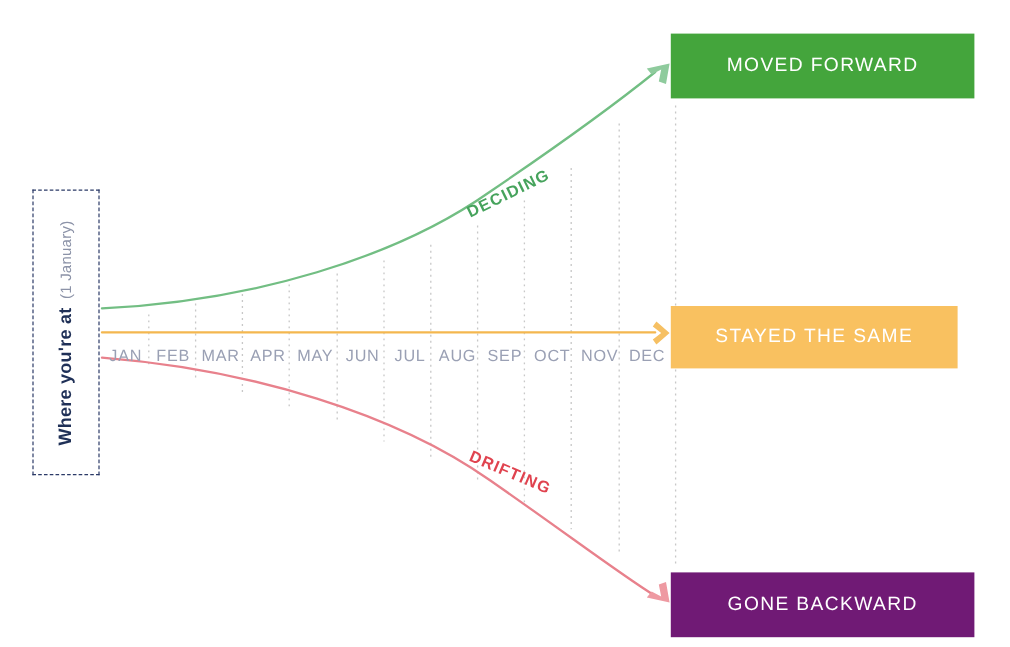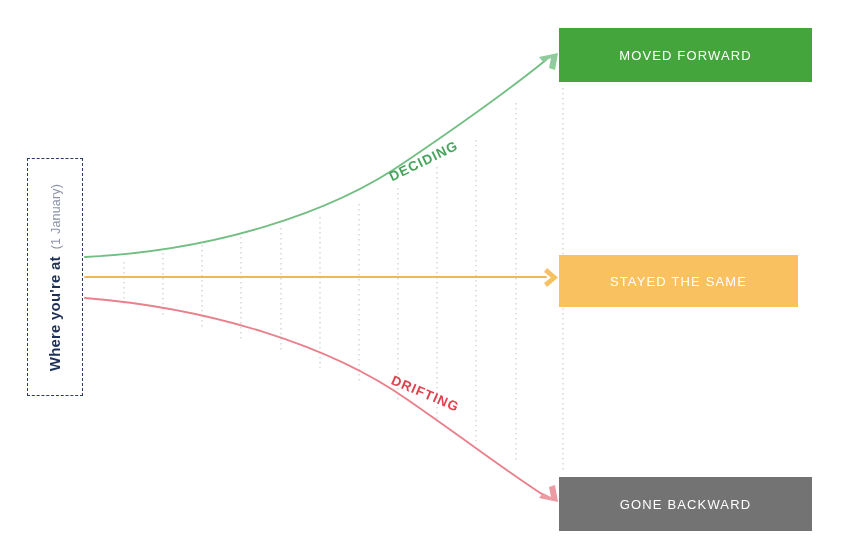--- a/index.html
+++ b/index.html
@@ -33,28 +33,28 @@
   
   .outcome-box {
     position: absolute;
     display: flex;
     align-items: center;
     justify-content: center;
     box-sizing: border-box;
   }
   .outcome-label {
     color: #ffffff;
-    font-size: 13px;
+    font-size: 16px;
     letter-spacing: 1.15px;
     font-weight: 400;
     white-space: nowrap;
   }
   #box-moved-forward  { left: 559px; top: 28px;  width: 253px; height: 54px; background: #44A53C; }
   #box-stayed-same    { left: 559px; top: 255px; width: 239px; height: 52px; background: #F9C160; }
-  #box-gone-backward  { left: 559px; top: 477px; width: 253px; height: 54px; background: #737373; }
+  #box-gone-backward  { left: 559px; top: 477px; width: 253px; height: 54px; background: #701a75; }
 
   
   #start-marker {
     position: absolute;
     left: 27px;
     top: 158px;
     width: 56px;
     height: 238px;
     border: 1.6px dashed #2B3A67;
     box-sizing: border-box;
@@ -167,20 +167,34 @@
     </g>
   </svg>
 
   <div id="start-marker">
     <div id="start-marker-inner">
       <span id="start-marker-title">Where you're at</span>
       <span id="start-marker-sub">(1 January)</span>
     </div>
   </div>
 
+  <div id="month-axis">
+    <span class="month-label">JAN</span>
+    <span class="month-label">FEB</span>
+    <span class="month-label">MAR</span>
+    <span class="month-label">APR</span>
+    <span class="month-label">MAY</span>
+    <span class="month-label">JUN</span>
+    <span class="month-label">JUL</span>
+    <span class="month-label">AUG</span>
+    <span class="month-label">SEP</span>
+    <span class="month-label">OCT</span>
+    <span class="month-label">NOV</span>
+    <span class="month-label">DEC</span>
+  </div>
 
   <div class="curve-label" id="label-deciding">DECIDING</div>
 
   <div class="curve-label" id="label-drifting">DRIFTING</div>
 
   <div class="outcome-box" id="box-moved-forward">
     <span class="outcome-label">MOVED FORWARD</span>
   </div>
 
   <div class="outcome-box" id="box-stayed-same">

